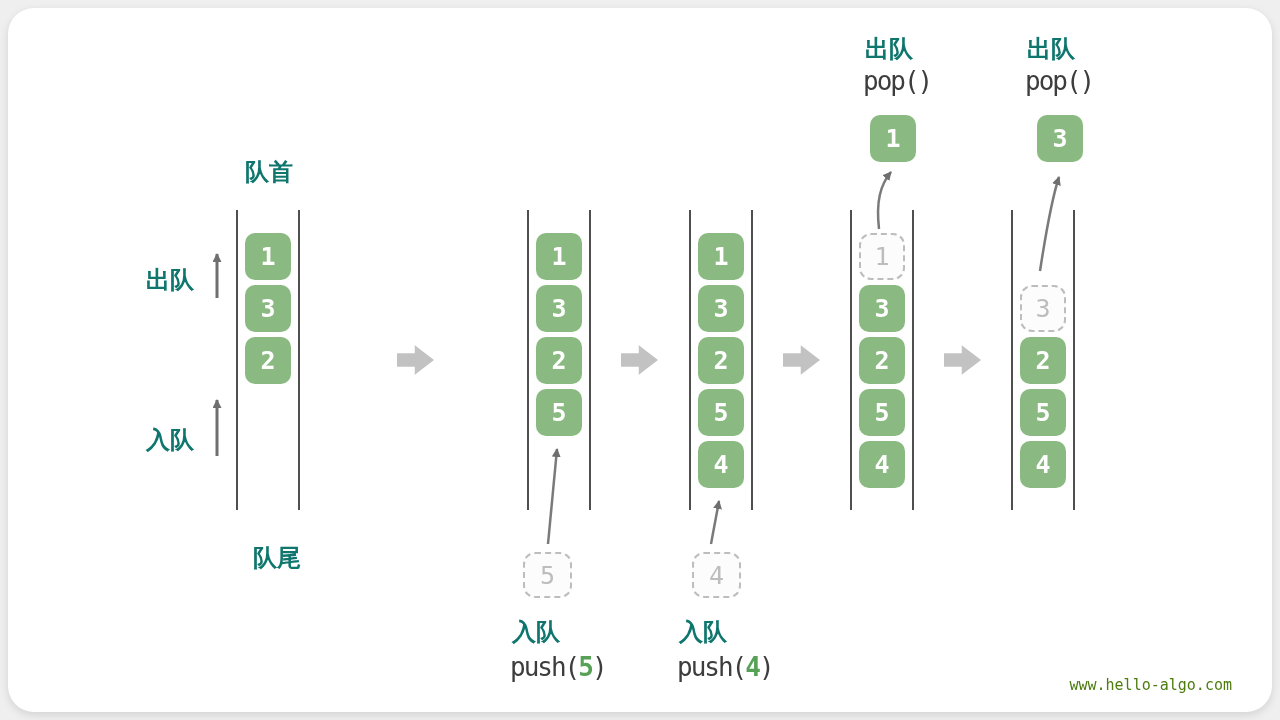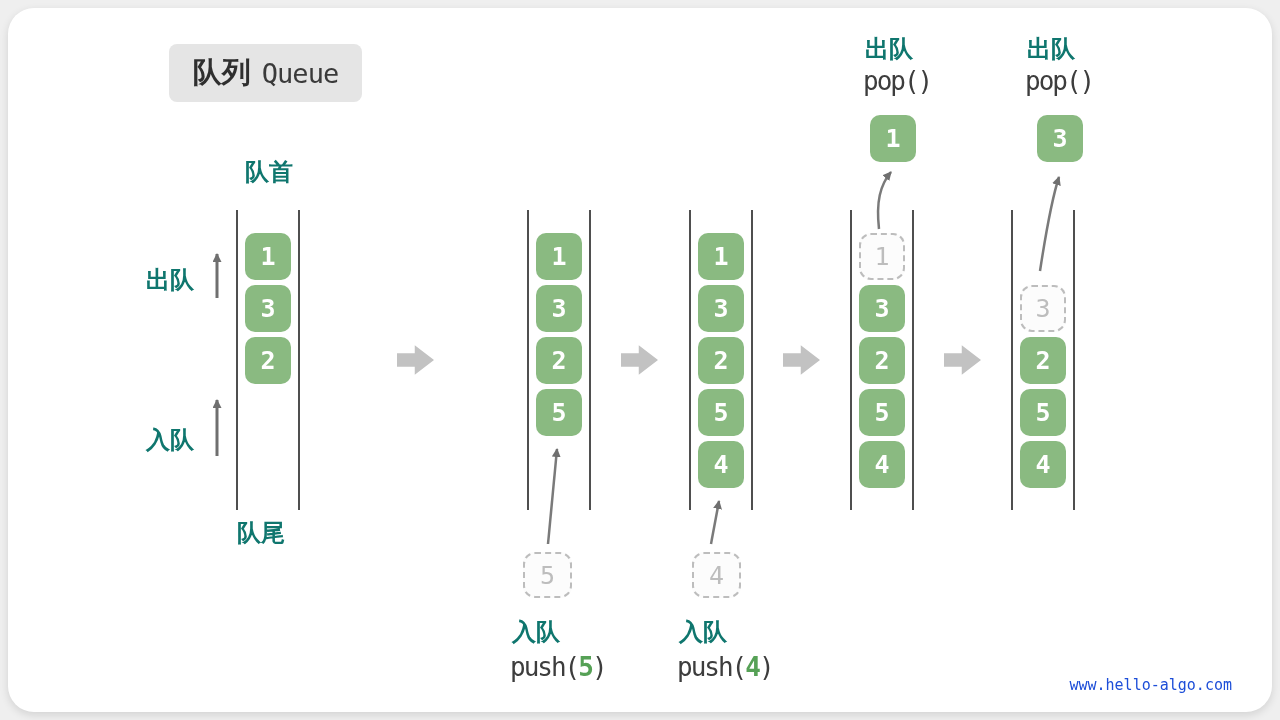--- a/index.html
+++ b/index.html
@@ -49,36 +49,32 @@
   }
   .qbox.staging{width:49px;height:46px;border-radius:12px;}
   .block-arrow{
     position:absolute;top:342px;width:37px;height:36px;background:#c2c2c2;
     clip-path:polygon(0 31%,48% 31%,48% 9%,100% 50%,48% 91%,48% 69%,0 69%);
     z-index:1;
   }
   #arrow-layer{position:absolute;left:0;top:0;z-index:2;}
   .watermark{
     position:absolute;right:48px;top:676px;
-    font:400 15px "DejaVu Sans Mono",monospace;color:#1d4ed8;letter-spacing:0px;
+    font:400 15px "DejaVu Sans Mono",monospace;color:#4d7c0f;letter-spacing:0px;
   }
 </style>
 </head>
 <body>
 
 <div id="stage">
   <div class="card"></div>
 
-  <div class="title-badge">
-    <span class="title-zh">队列</span>
-    <span class="title-en">Queue</span>
-  </div>
 
   <div class="cn-label" style="left:237px;top:156px;width:64px;text-align:center;">队首</div>
-  <div class="cn-label" style="left:237px;top:517px;width:64px;text-align:left;">队尾</div>
+  <div class="cn-label" style="left:237px;top:542px;width:64px;text-align:right;">队尾</div>
   <div class="cn-label" style="left:146px;top:264px;">出队</div>
   <div class="cn-label" style="left:146px;top:424px;">入队</div>
 
   <div class="block-arrow" style="left:397px;"></div>
   <div class="block-arrow" style="left:621px;"></div>
   <div class="block-arrow" style="left:783px;"></div>
   <div class="block-arrow" style="left:944px;"></div>
 
   <svg id="arrow-layer" width="1280" height="720">
     <defs>

